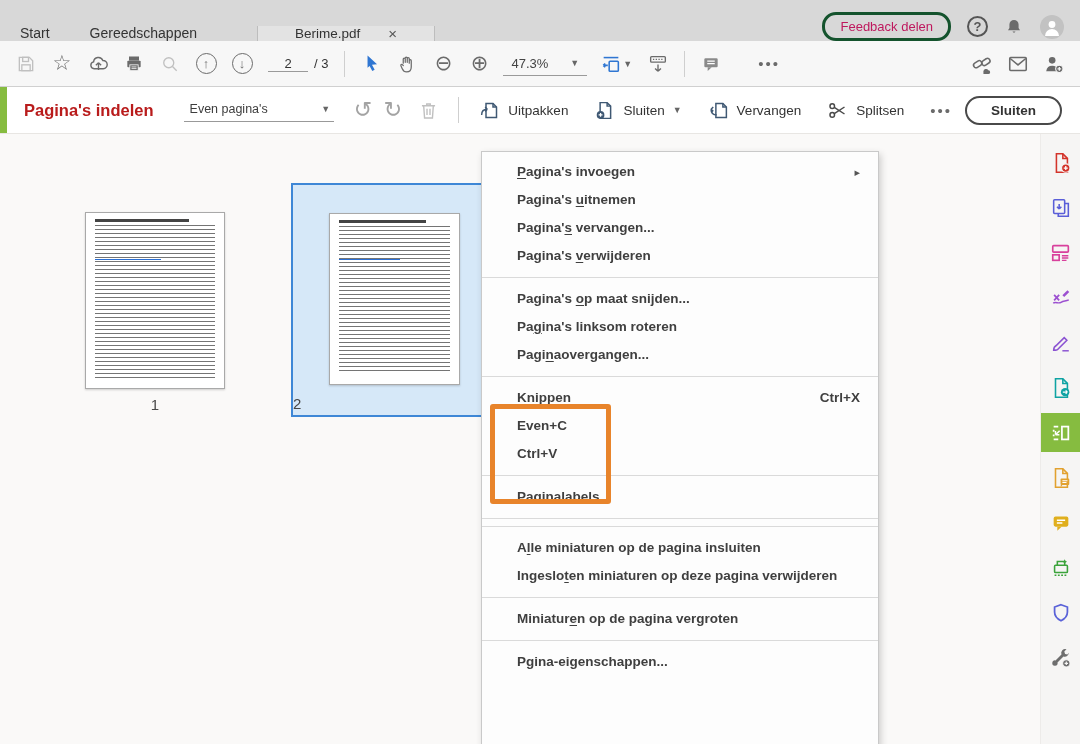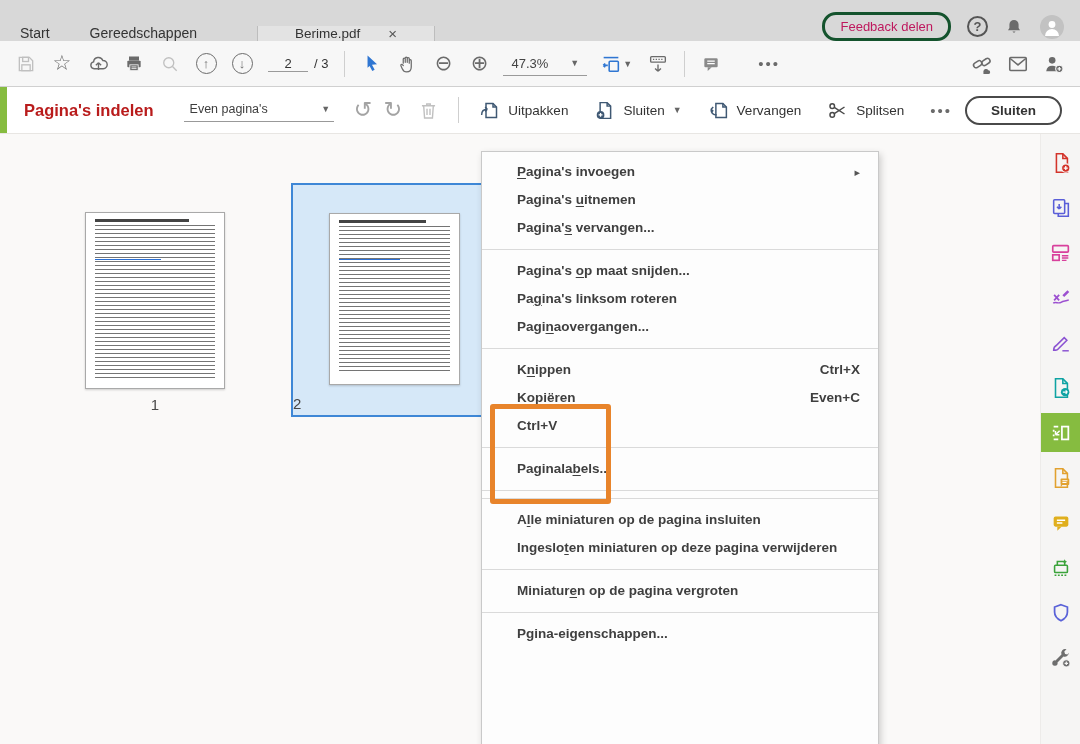--- a/index.html
+++ b/index.html
@@ -391,37 +391,39 @@
     <div class="mi">
       <span class="mi-label"><span class="mn">P</span>agina's invoegen</span>
       <span class="mi-sub">▸</span>
     </div>
     <div class="mi">
       <span class="mi-label">Pagina's <span class="mn">u</span>itnemen</span>
     </div>
     <div class="mi">
       <span class="mi-label">Pagina'<span class="mn">s</span> vervangen...</span>
     </div>
+    <div class="mi">
+      <span class="mi-label">Pagina's <span class="mn">v</span>erwijderen</span>
+    </div>
     <div class="msep"></div>
     <div class="mi">
       <span class="mi-label">Pagina's <span class="mn">o</span>p maat snijden...</span>
     </div>
     <div class="mi">
       <span class="mi-label">Pa<span class="mn">g</span>ina's linksom roteren</span>
     </div>
     <div class="mi">
       <span class="mi-label">Pagi<span class="mn">n</span>aovergangen...</span>
     </div>
     <div class="msep"></div>
     <div class="mi">
       <span class="mi-label">K<span class="mn">n</span>ippen</span>
       <span class="mi-short">Ctrl+X</span>
     </div>
     <div class="mi">
-      <span class="mi-label"><span class="mn">K</span>opiëren</span>
       <span class="mi-short">Even+C</span>
     </div>
     <div class="mi">
       <span class="mi-short">Ctrl+V</span>
     </div>
     <div class="msep"></div>
     <div class="mi">
       <span class="mi-label">Paginala<span class="mn">b</span>els...</span>
     </div>
     <div class="msep"></div>

